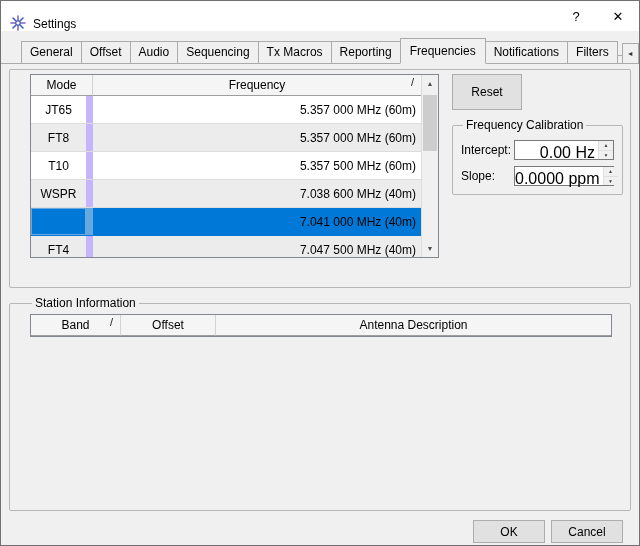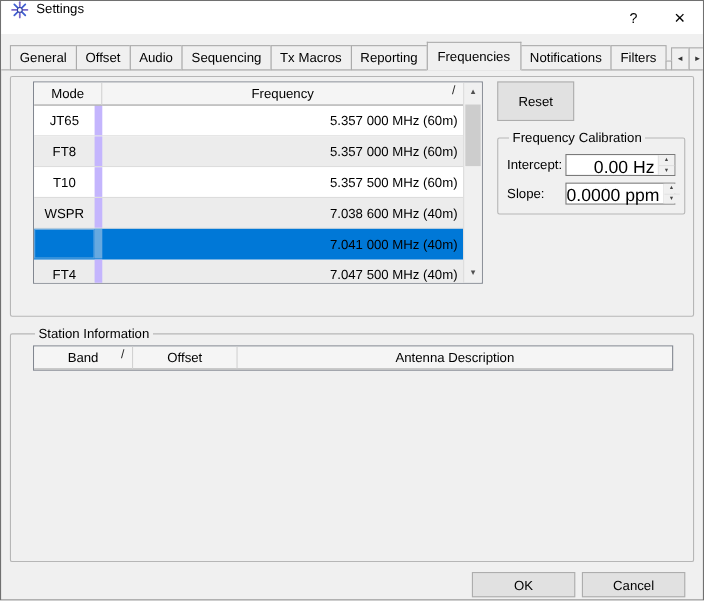--- a/index.html
+++ b/index.html
@@ -13,21 +13,21 @@
   .window {
     width: 640px; height: 546px;
     border: 1px solid #707070;
     background: #f0f0f0;
     display: flex; flex-direction: column;
     overflow: hidden;
   }
   
   .titlebar {
     height: 30px; background: #ffffff;
-    display: flex; align-items: flex-start;
+    display: flex; align-items: flex-end;
     flex: 0 0 auto;
   }
   .app-icon { width: 16px; height: 16px; margin: 0 7px 0 9px; flex: 0 0 auto; }
   .titlebar-title { font-size: 12px; }
   .titlebar-spacer { flex: 1; }
   .tb-btn {
     width: 42px; height: 30px;
     display: flex; align-items: center; justify-content: center;
     font-size: 13px; color: #000; cursor: default;
   }
@@ -42,21 +42,21 @@
   .tab {
     border: 1px solid #ababab;
     background: #f0f0f0;
     padding: 3px 8px 4px;
     margin-bottom: -1px;
     margin-left: -1px;
     white-space: nowrap;
     position: relative;
     z-index: 1;
   }
-  .tab:first-child { margin-left: 0; }
+  .tab:first-child { margin-left: 12px; }
   .tab.active {
     padding: 5px 9px 5px;
     border-bottom-color: #f0f0f0;
     z-index: 2;
   }
   .tab.tab-partial { width: 13px; padding: 3px 2px 4px; overflow: hidden; }
   .tab-scrolls { margin-left: auto; display: flex; align-items: flex-end; }
   .tab-scroll-btn {
     width: 17px; height: 21px;
     border: 1px solid #ababab;
@@ -127,21 +127,21 @@
   
   .si-fieldset { margin-top: 8px; height: 215px; flex: 0 0 auto; display: flex; flex-direction: column; padding-right: 18px; }
   .si-frame { flex: 1; border: 1px solid #828790; background: #fff; display: flex; flex-direction: column; overflow: hidden; }
   .si-head { display: flex; height: 21px; flex: 0 0 auto; background: #f5f5f5; }
   .th-band { width: 90px; flex: 0 0 auto; }
   .th-offset { width: 95px; flex: 0 0 auto; }
   .th-ant { flex: 1; }
   .si-body { flex: 1; background: #fff; }
   
   .footer { display: flex; justify-content: flex-end; gap: 6px; padding: 9px 8px 0 0; }
-  .footer button { width: 94px; height: 23px; }
+  .footer button { width: 72px; height: 23px; }
   .ok-btn { border-color: #6e6e6e; }
 </style>
 </head>
 <body>
 
 <div class="window">
 
   <div class="titlebar">
     <svg class="app-icon" viewBox="0 0 16 16">
       <g stroke-linecap="round" stroke-width="1.6">

